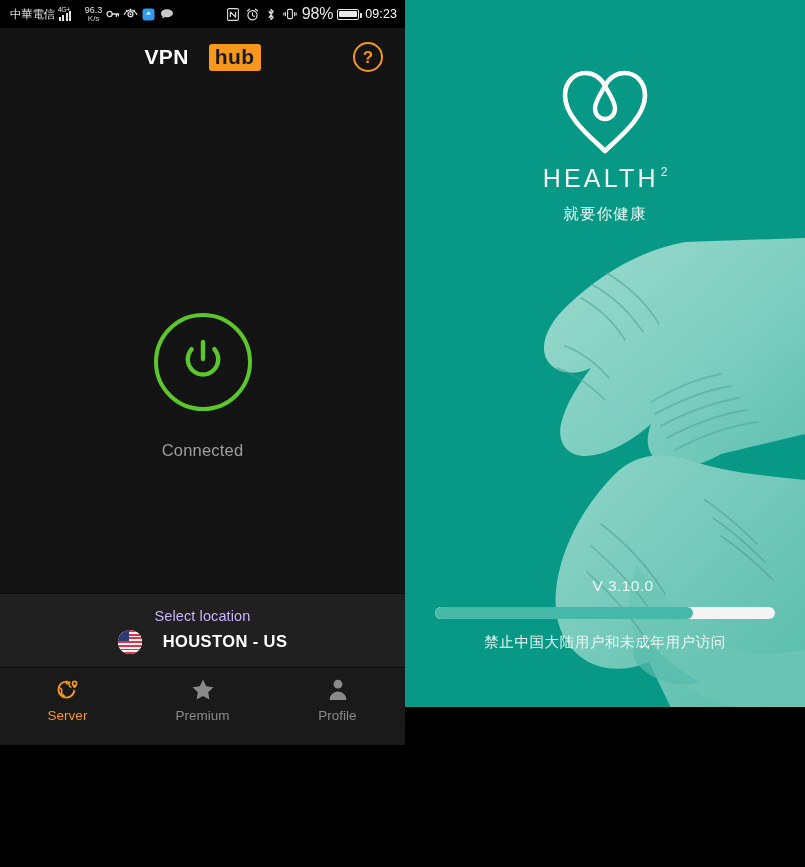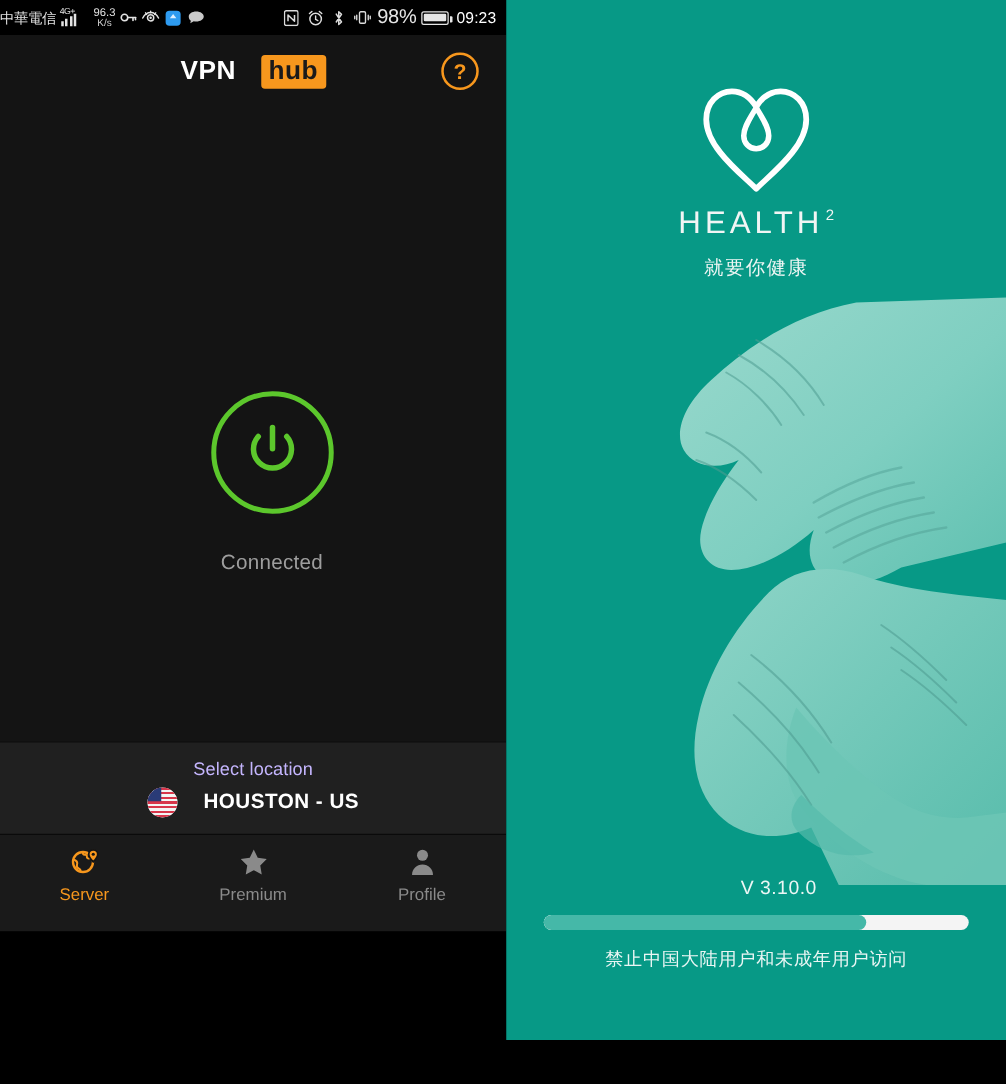--- a/index.html
+++ b/index.html
@@ -10,21 +10,21 @@
     -webkit-font-smoothing:antialiased;
   }
   .screen { position:relative; width:805px; height:867px; display:block; }
 
   
   .statusbar{
     position:absolute; top:0; left:0; width:405px; height:28px;
     background:#000; color:#d8d8d8;
     display:flex; align-items:center; font-size:11px;
   }
-  .sb-left{ display:flex; align-items:center; gap:3px; flex:0 0 auto; }
+  .sb-left{ display:flex; align-items:center; gap:3px; padding-left:10px; flex:0 0 auto; }
   .sb-carrier{ font-size:11.5px; color:#e2e2e2; letter-spacing:-0.3px; }
   .sb-net{ position:relative; display:inline-block; width:22px; height:14px; }
   .sb-net .gplus{ position:absolute; top:-1px; left:0; font-size:7px; color:#e2e2e2; letter-spacing:-0.5px;}
   .bars{ position:absolute; bottom:0; left:1px; display:flex; align-items:flex-end; gap:1.2px; height:11px;}
   .bars i{ display:block; width:2.2px; background:#e4e4e4; }
   .bars i:nth-child(1){height:4px}
   .bars i:nth-child(2){height:6px}
   .bars i:nth-child(3){height:8px}
   .bars i:nth-child(4){height:10px}
   .sb-speed{ display:flex; flex-direction:column; align-items:center; line-height:1.0; margin-left:2px;}
@@ -52,21 +52,21 @@
   .logo .hub{ background:#f7971d; color:#1a1a1a; padding:1px 6px 2px 6px; border-radius:3px; margin-left:20px; }
   .help-btn{
     position:absolute; right:22px; top:50%; transform:translateY(-50%);
     width:30px; height:30px; border:2.3px solid #f7971d; border-radius:50%;
     display:flex; align-items:center; justify-content:center;
     color:#f7971d; font-size:17px; font-weight:700; line-height:1;
     cursor:pointer;
   }
 
   .power-area{
-    position:absolute; top:0; left:15px; width:100%; height:100%;
+    position:absolute; top:0; left:0; width:100%; height:100%;
     display:flex; flex-direction:column; align-items:center; justify-content:center;
     pointer-events:none;
   }
   .power-btn{
     width:98px; height:98px; border:4px solid #5cc72c; border-radius:50%;
     display:flex; align-items:center; justify-content:center; cursor:pointer;
     pointer-events:auto; background:transparent;
   }
   .conn-label{
     margin-top:30px; color:#9e9e9e; font-size:16.5px; letter-spacing:0.2px;
@@ -97,21 +97,21 @@
   }
   .nav-item{
     flex:1; display:flex; flex-direction:column; align-items:center; gap:6px; cursor:pointer;
   }
   .nav-icon{ height:26px; display:flex; align-items:center; justify-content:center;}
   .nav-label{ font-size:13.5px; color:#8a8a8a; }
   .nav-item.active .nav-label{ color:#f7971d; }
 
   
   .right-panel{
-    position:absolute; top:0; left:405px; width:400px; height:832px;
+    position:absolute; top:0; left:405px; width:400px; height:707px;
     background:#079986; overflow:hidden;
   }
   .brand{
     position:absolute; top:58px; left:0; width:100%;
     display:flex; flex-direction:column; align-items:center;
   }
   .heart-wrap{ width:104px; height:100px; display:flex; align-items:center; justify-content:center;}
   .brand-name{
     display:flex; align-items:flex-start; color:#f1f5f4;
     font-size:25px; letter-spacing:3.2px; font-weight:300; margin-top:6px;

